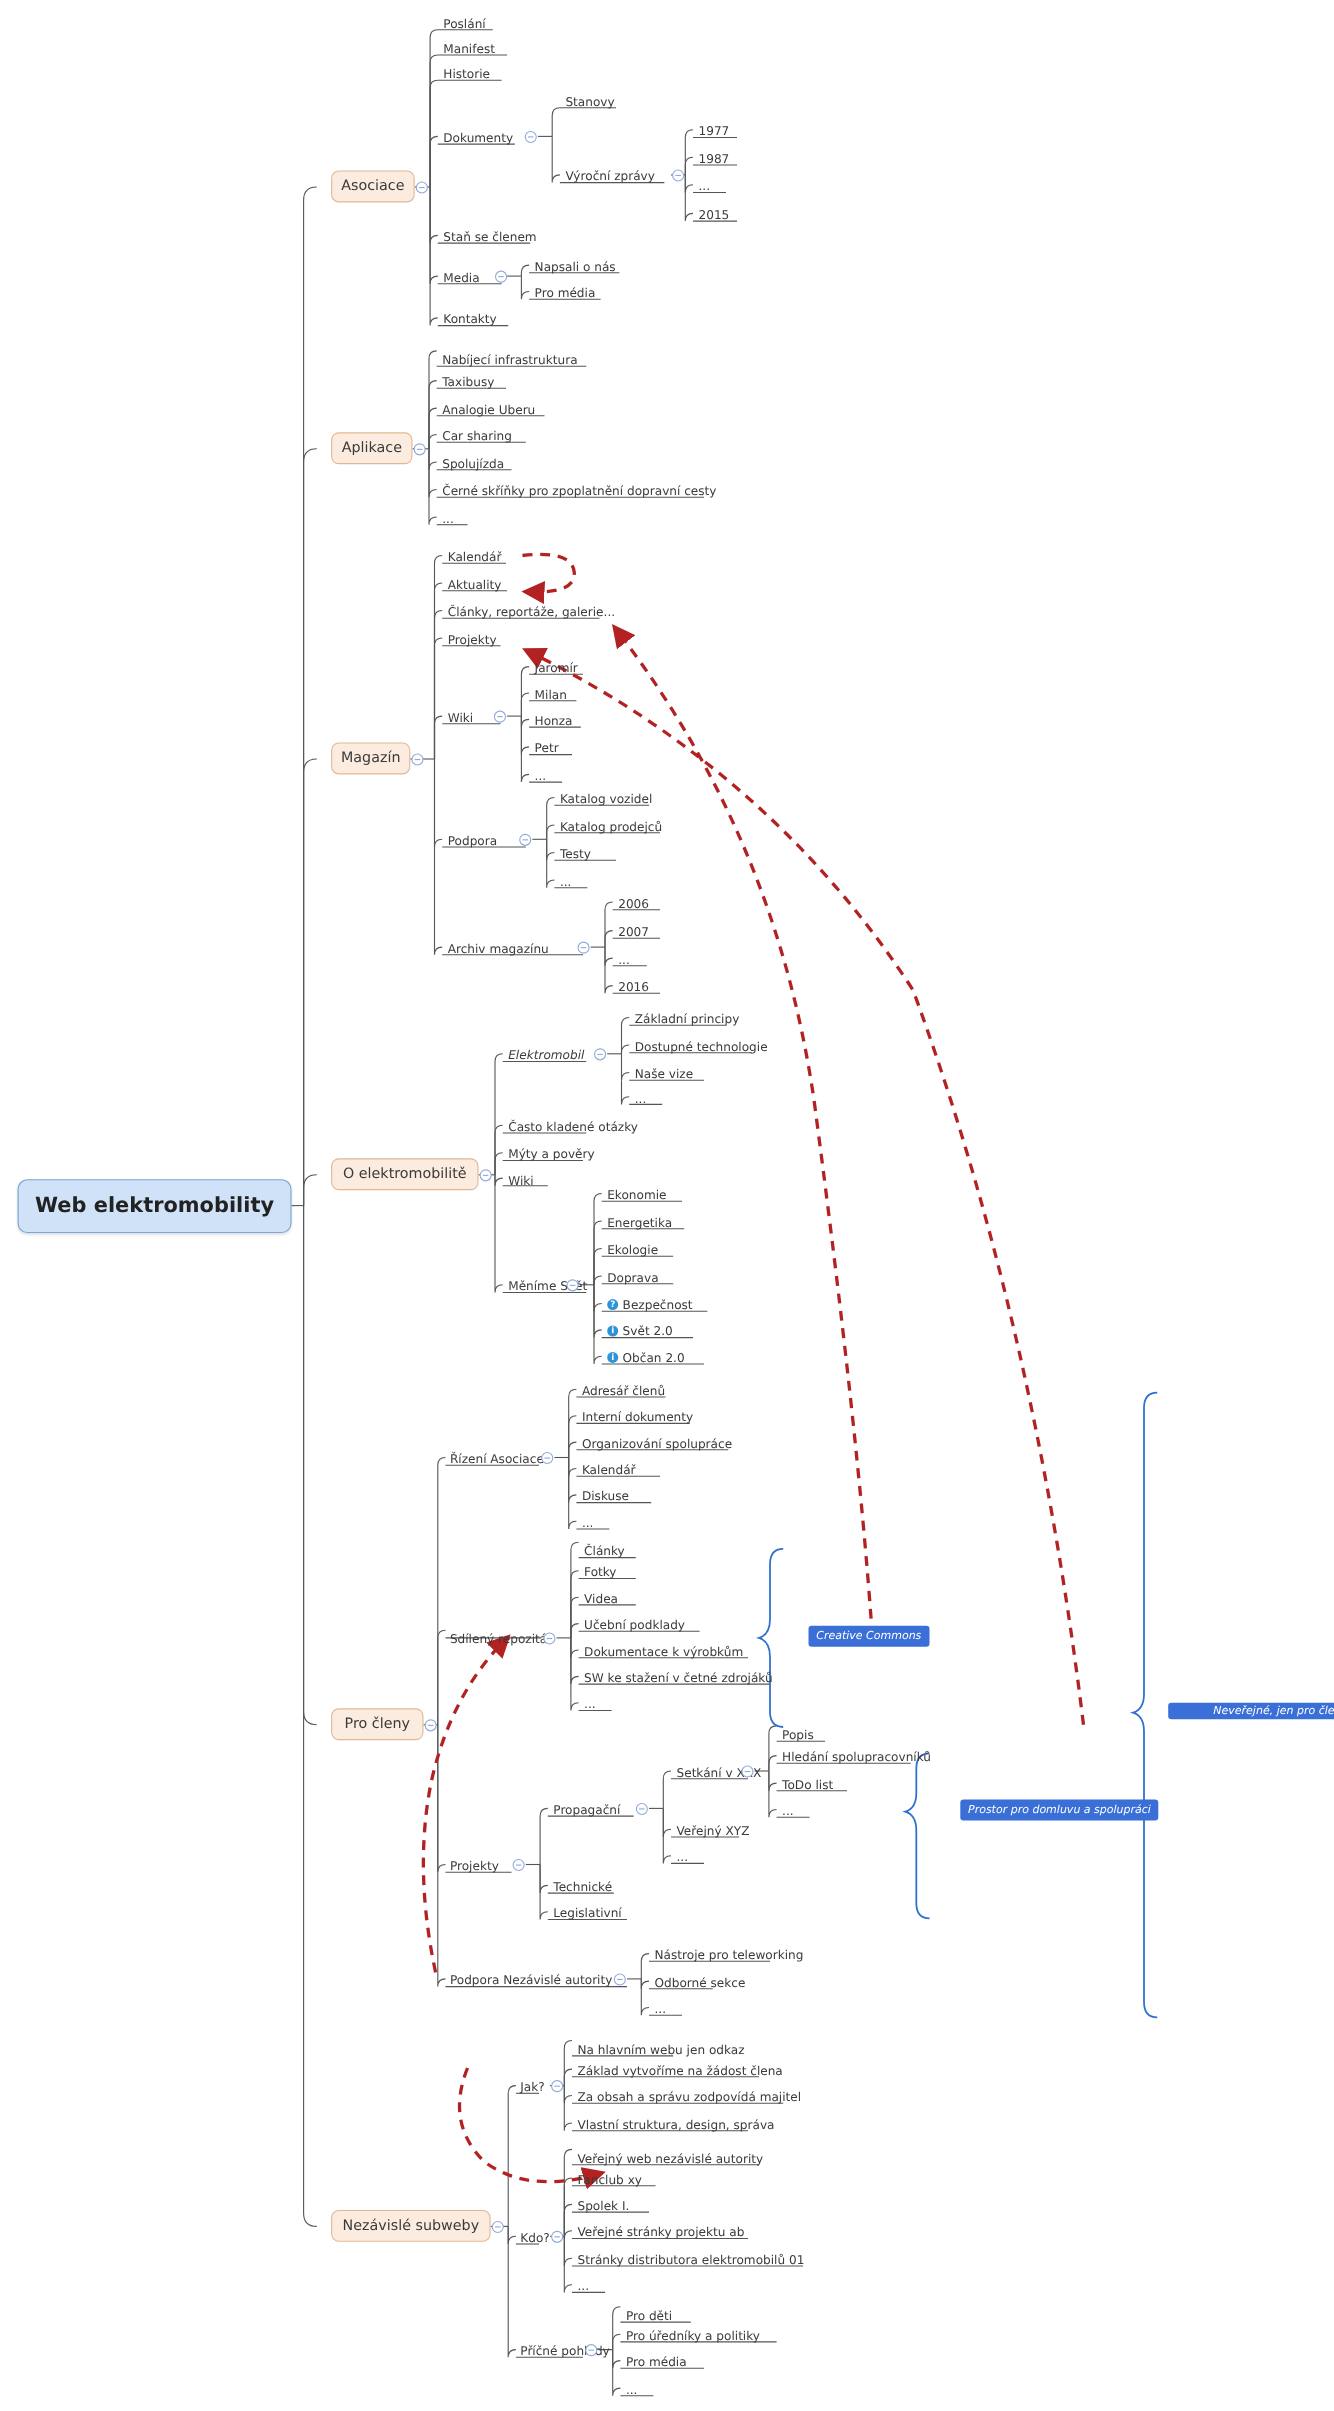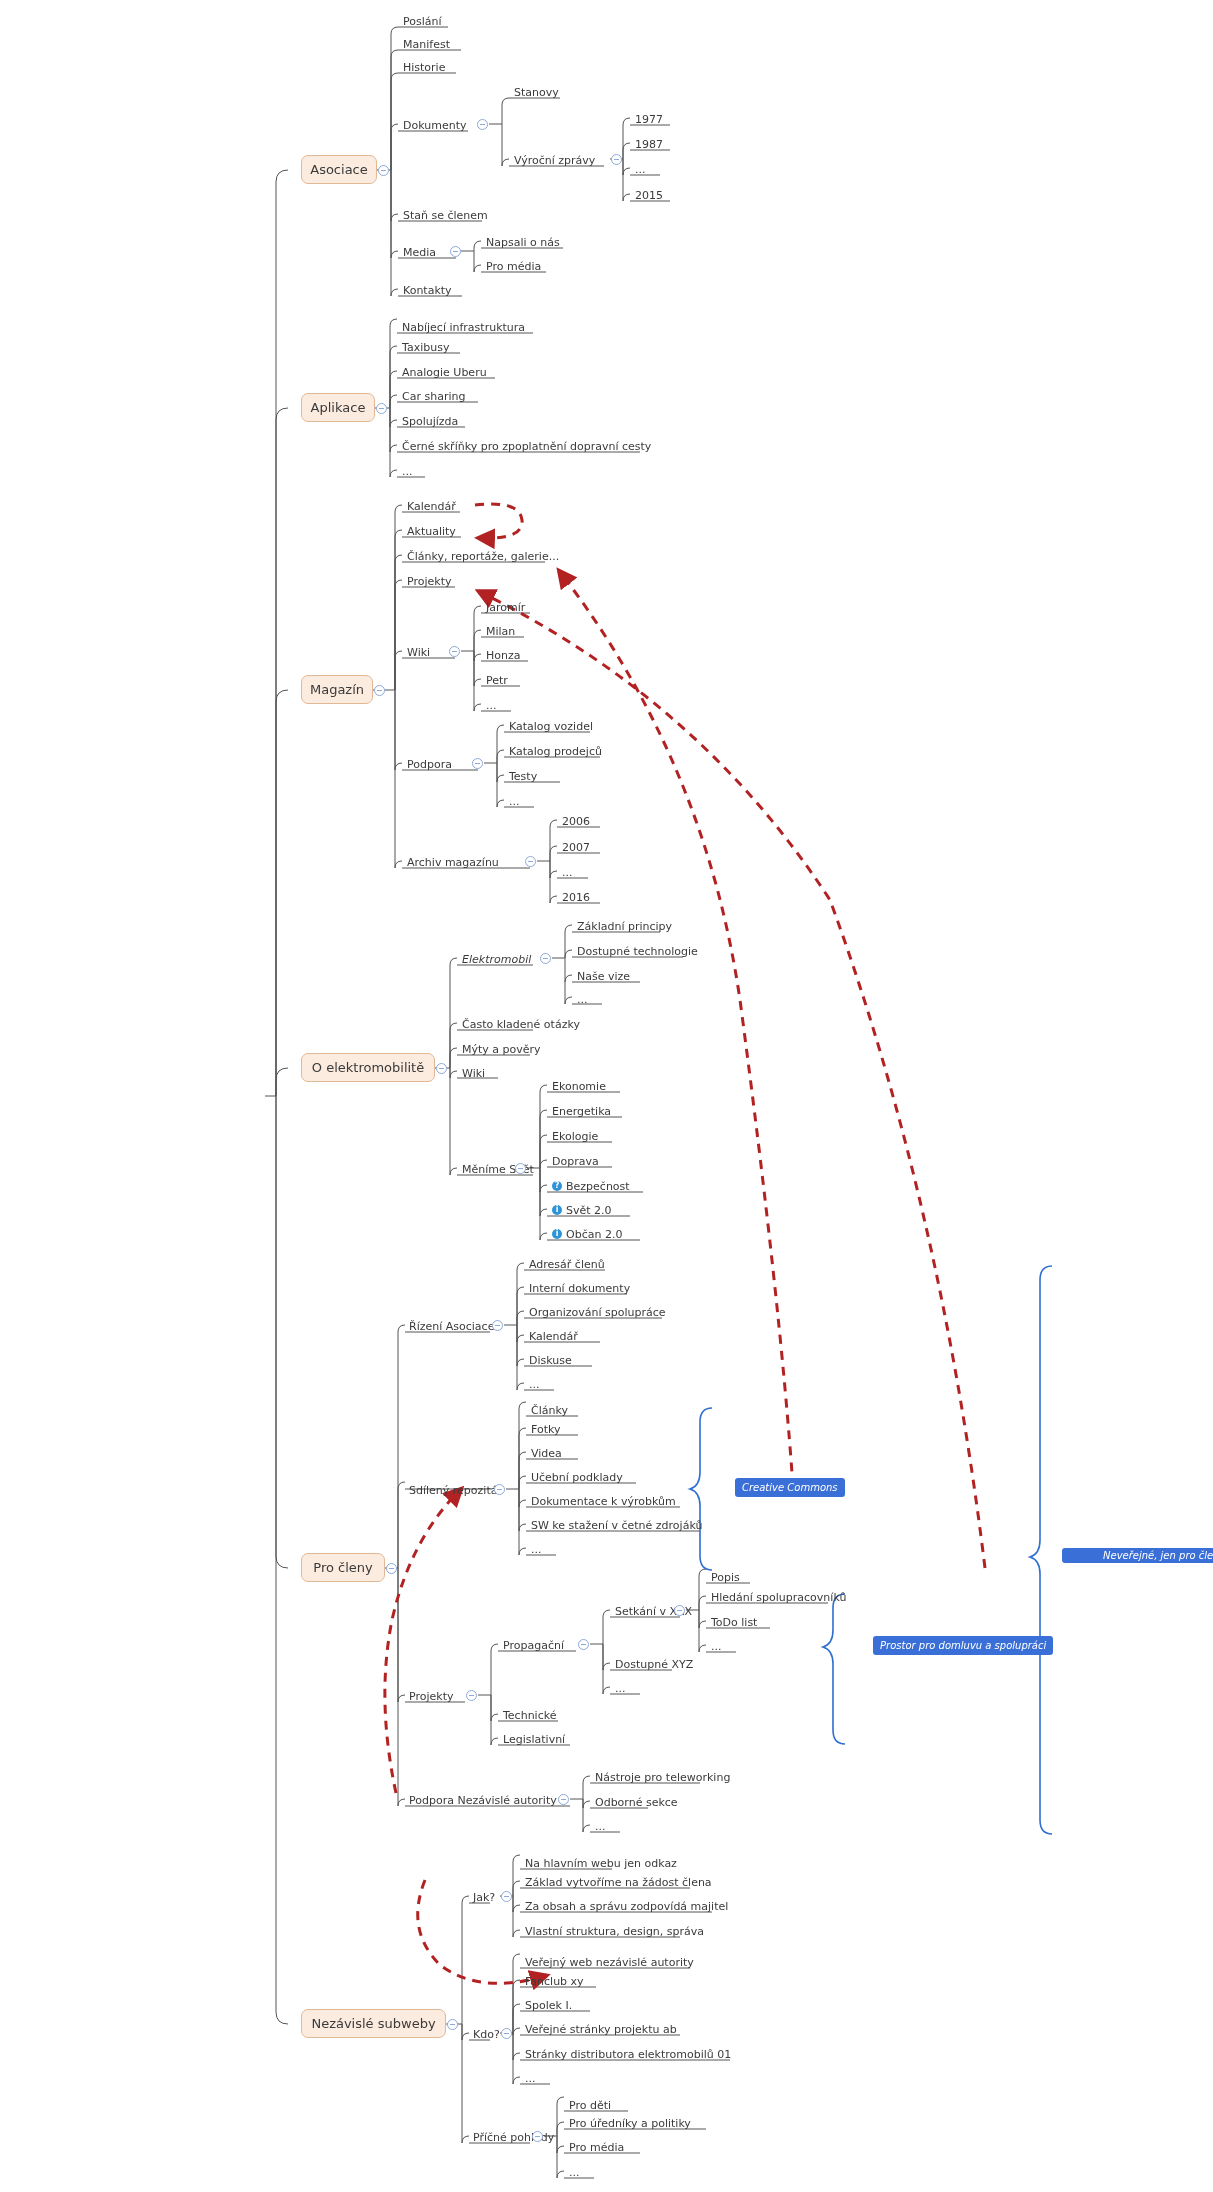--- a/index.html
+++ b/index.html
@@ -401,20 +401,23 @@
 
     <g fill="none" stroke="#b22222" stroke-width="3" stroke-dasharray="9 7" stroke-linecap="butt">
       <path d="M475 505 Q520 500 522 520 Q524 540 480 538" marker-end="url(#arrowRed)"></path>
       <path d="M793 1487 Q780 1300 740 1000 Q705 760 560 572" marker-end="url(#arrowRed)"></path>
       <path d="M985 1568 Q940 1200 830 900 Q700 700 480 592" marker-end="url(#arrowRed)"></path>
       <path d="M396 1793 Q376 1700 392 1620 Q410 1540 460 1490" marker-end="url(#arrowRed)"></path>
       <path d="M425 1880 Q405 1930 440 1965 Q480 1995 545 1976" marker-end="url(#arrowRed)"></path>
     </g>
   </svg>
 
+  <div class="node root" style="left:16px; top:1072px; width:249px; height:49px; display:flex; align-items:center; justify-content:center;">
+    <span class="lbl">Web elektromobility</span>
+  </div>
 
   <div class="node main-branch" style="left:301px; top:155px; width:76px; display:flex; align-items:center; justify-content:center;">
     <span class="lbl">Asociace</span>
   </div>
   <div class="toggle" style="left:378px; top:165px;"></div>
 
   <div class="node leaf" style="left:400px; top:16px;"><span>Poslání</span></div>
   <div class="node leaf" style="left:400px; top:39px;"><span>Manifest</span></div>
   <div class="node leaf" style="left:400px; top:62px;"><span>Historie</span></div>
   <div class="node leaf" style="left:400px; top:120px;"><span>Dokumenty</span></div>
@@ -540,21 +543,21 @@
   <div class="node leaf" style="left:406px; top:1691px;"><span>Projekty</span></div>
   <div class="toggle" style="left:466px; top:1690px;"></div>
   <div class="node leaf" style="left:500px; top:1640px;"><span>Propagační</span></div>
   <div class="toggle" style="left:578px; top:1639px;"></div>
   <div class="node leaf" style="left:612px; top:1606px;"><span>Setkání v XXX</span></div>
   <div class="toggle" style="left:674px; top:1605px;"></div>
   <div class="node leaf" style="left:708px; top:1572px;"><span>Popis</span></div>
   <div class="node leaf" style="left:708px; top:1592px;"><span>Hledání spolupracovníků</span></div>
   <div class="node leaf" style="left:708px; top:1617px;"><span>ToDo list</span></div>
   <div class="node leaf" style="left:708px; top:1641px;"><span>...</span></div>
-  <div class="node leaf" style="left:612px; top:1659px;"><span>Dostupné XYZ</span></div>
+  <div class="node leaf" style="left:612px; top:1659px;"><span>Veřejný XYZ</span></div>
   <div class="node leaf" style="left:612px; top:1683px;"><span>...</span></div>
   <div class="node leaf" style="left:500px; top:1710px;"><span>Technické</span></div>
   <div class="node leaf" style="left:500px; top:1734px;"><span>Legislativní</span></div>
 
   <div class="node leaf" style="left:406px; top:1795px;"><span>Podpora Nezávislé autority</span></div>
   <div class="toggle" style="left:558px; top:1794px;"></div>
   <div class="node leaf" style="left:592px; top:1772px;"><span>Nástroje pro teleworking</span></div>
   <div class="node leaf" style="left:592px; top:1797px;"><span>Odborné sekce</span></div>
   <div class="node leaf" style="left:592px; top:1821px;"><span>...</span></div>
 

